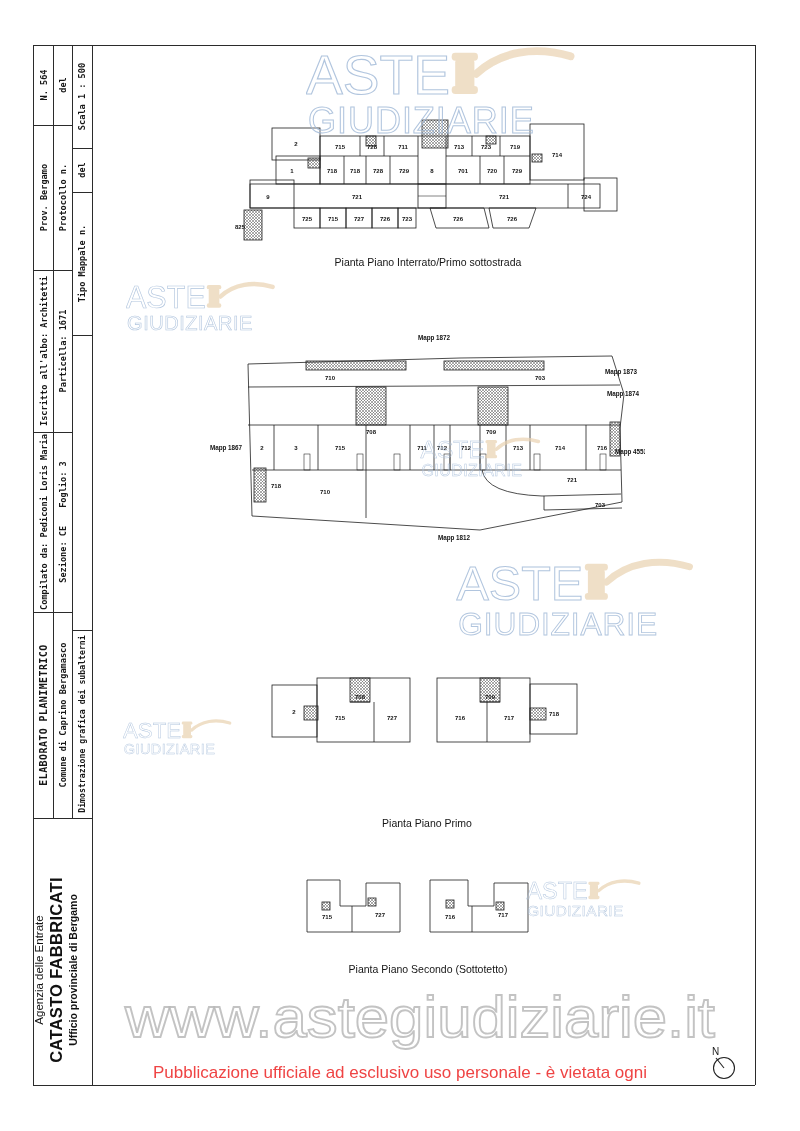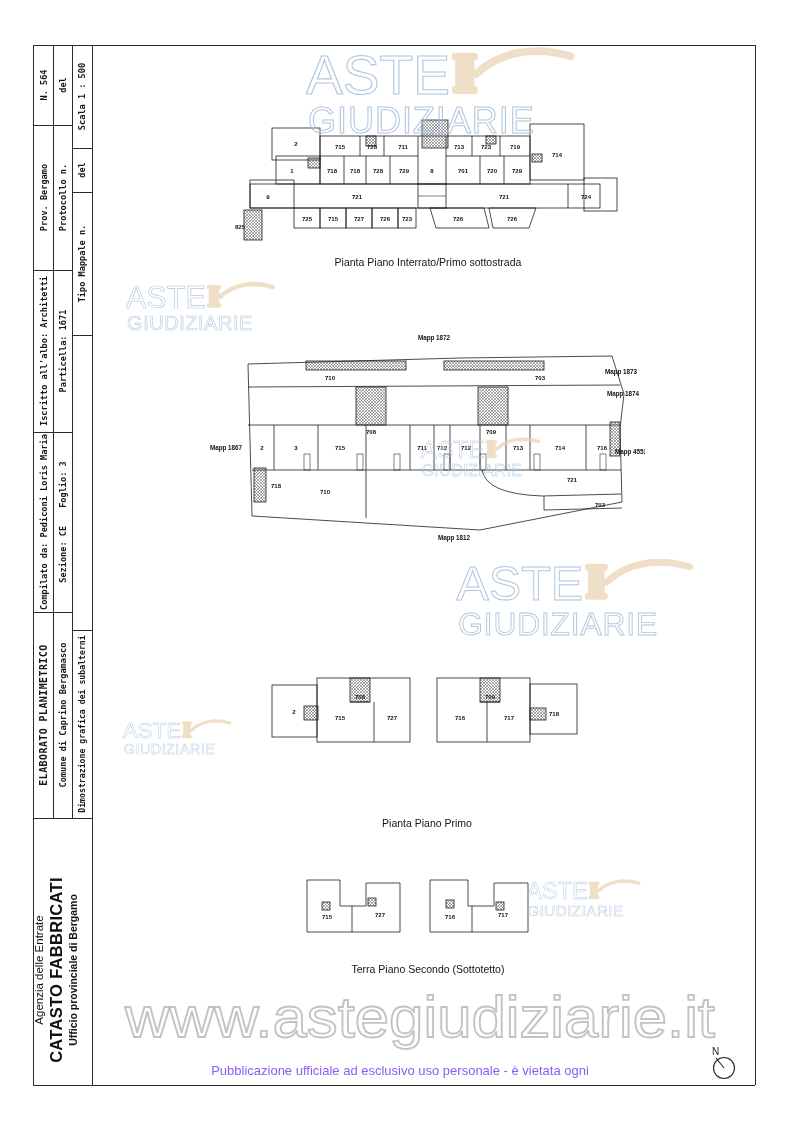--- a/index.html
+++ b/index.html
@@ -22,22 +22,22 @@
   .caption{position:absolute;text-align:center;font-size:10.5px;color:#151515;
            font-family:"Liberation Sans",sans-serif;}
   
   svg .ln{fill:none;stroke:#1f1f1f;stroke-width:0.8;}
   svg .thin{fill:none;stroke:#1f1f1f;stroke-width:0.55;}
   svg .hatch{fill:url(#xh);stroke:#1f1f1f;stroke-width:0.8;}
   svg text.rm{font:600 6px "Liberation Sans",sans-serif;fill:#111;text-anchor:middle;}
   svg text.mapp{font:700 6.3px "Liberation Sans",sans-serif;fill:#111;text-anchor:middle;}
   
   .wm{position:absolute;pointer-events:none;}
-  .footer{position:absolute;width:800px;text-align:center;color:#8b5cf6;
-          font-size:13px;font-family:"Liberation Sans",sans-serif;}
+  .footer{position:absolute;width:800px;text-align:center;color:#ef4444;
+          font-size:17px;font-family:"Liberation Sans",sans-serif;}
 </style>
 </head>
 <body>
 
 <div id="page">
 
   <svg width="0" height="0" class="abs">
     <defs>
       <pattern id="xh" width="3" height="3" patternUnits="userSpaceOnUse">
         <path d="M0,0 L3,3 M3,0 L0,3" stroke="#555" stroke-width="0.5"></path>
@@ -242,21 +242,21 @@
     <rect class="hatch" x="68" y="22" width="8" height="8"></rect>
     <path class="ln" d="M130,4 L130,56 L228,56 L228,7 L194,7 L194,30 L168,30 L168,4 Z"></path>
     <line class="ln" x1="172" y1="30" x2="172" y2="56"></line>
     <rect class="hatch" x="146" y="24" width="8" height="8"></rect>
     <rect class="hatch" x="196" y="26" width="8" height="8"></rect>
   <text x="27" y="43" class="rm">715</text>
       <text x="80" y="41" class="rm">727</text>
       <text x="150" y="43" class="rm">716</text>
       <text x="203" y="41" class="rm">717</text>
     </svg>
-  <div class="caption" style="left:308px;top:963px;width:240px;">Terra Piano Secondo (Sottotetto)</div>
+  <div class="caption" style="left:308px;top:963px;width:240px;">Pianta Piano Secondo (Sottotetto)</div>
 
   <svg class="abs wm" style="left:110px;top:985px;" width="620" height="70" viewBox="0 0 620 70">
     <text x="310" y="52" text-anchor="middle" textLength="590" lengthAdjust="spacingAndGlyphs" font-family="Liberation Sans, sans-serif" font-size="58" fill="#ffffff" fill-opacity="0.92" stroke="#b9b9b9" stroke-opacity="0.85" stroke-width="1.8">www.astegiudiziarie.it</text>
   </svg>
 
   <div class="footer" style="top:1063px;">Pubblicazione ufficiale ad esclusivo uso personale - è vietata ogni</div>
 
   <svg class="abs" style="left:700px;top:1040px;" width="44" height="44" viewBox="0 0 44 44">
     <circle cx="24" cy="28" r="10.5" fill="none" stroke="#222" stroke-width="1.1"></circle>
     <line x1="24" y1="28" x2="16" y2="18" stroke="#222" stroke-width="1.1"></line>

